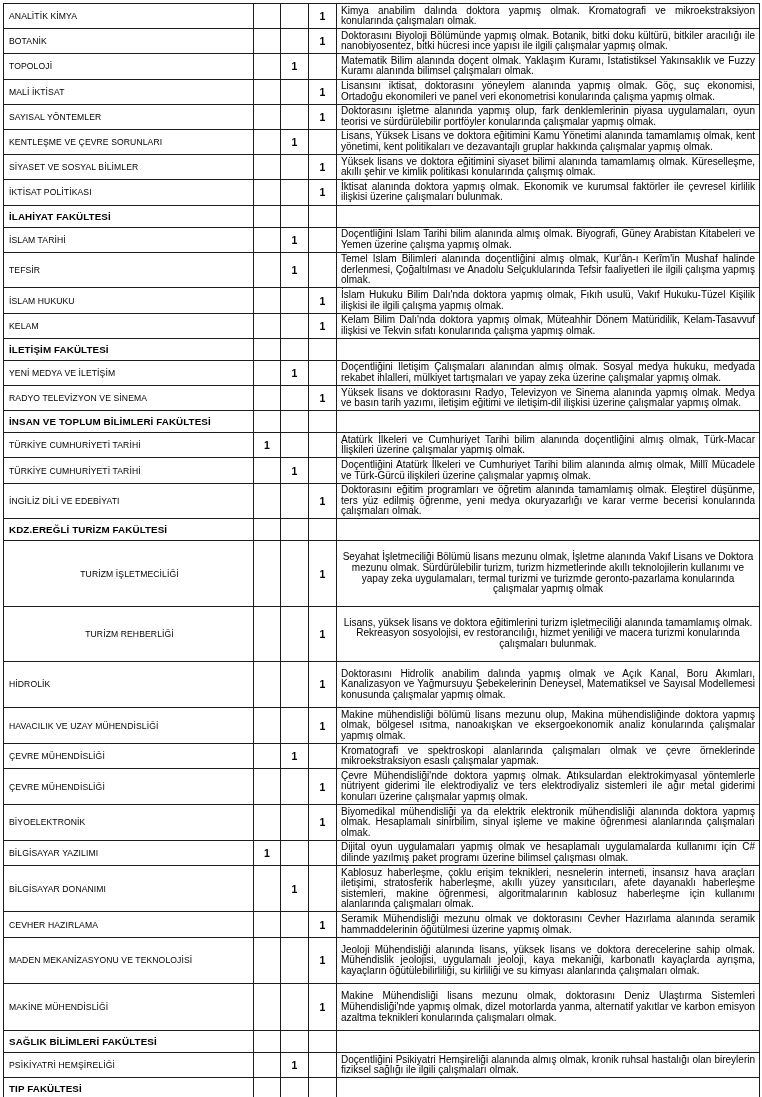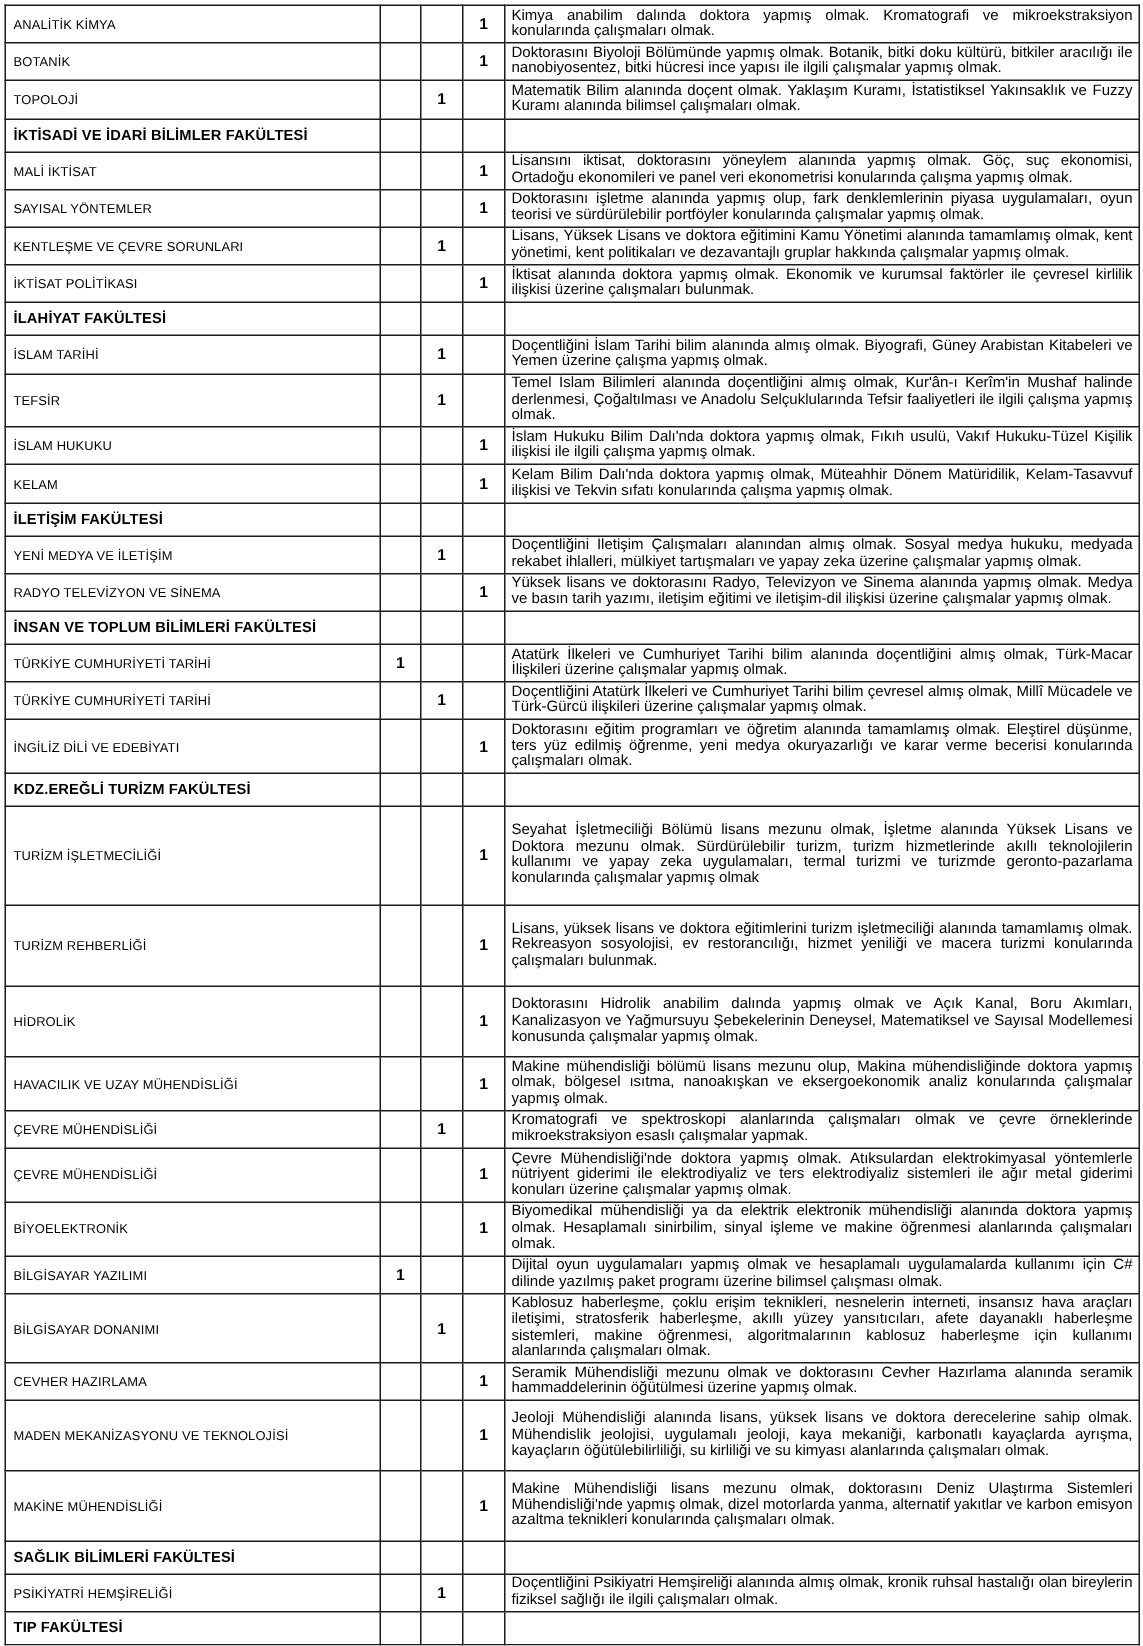--- a/index.html
+++ b/index.html
@@ -50,21 +50,21 @@
     text-align: center;
     padding: 1px;
   }
   td.desc {
     font-size: 10px;
     line-height: 10.6px;
     text-align: justify;
     padding: 1.5px 4px 1.5px 4px;
   }
   tr.roomy td { padding-top: 7px; padding-bottom: 7px; }
-  tr.tall  td { padding-top: 11px; padding-bottom: 11px; }
+  tr.tall  td { padding-top: 11px; padding-bottom: 11px; text-align: center; }
 </style>
 </head>
 <body>
 
 <div class="page">
   <table class="postings">
     <colgroup>
       <col class="c-name">
       <col class="c-n1">
       <col class="c-n2">
@@ -86,27 +86,20 @@
           <td class="num">1</td>
           <td class="desc">Doktorasını Biyoloji Bölümünde yapmış olmak. Botanik, bitki doku kültürü, bitkiler aracılığı ile nanobiyosentez, bitki hücresi ince yapısı ile ilgili çalışmalar yapmış olmak.</td>
         </tr>
         <tr>
           <td class="name">TOPOLOJİ</td>
           <td class="num"></td>
           <td class="num">1</td>
           <td class="num"></td>
           <td class="desc">Matematik Bilim alanında doçent olmak. Yaklaşım Kuramı, İstatistiksel Yakınsaklık ve Fuzzy Kuramı alanında bilimsel çalışmaları olmak.</td>
         </tr>
-        <tr class="section">
-          <td class="name">İKTİSADİ VE İDARİ BİLİMLER FAKÜLTESİ</td>
-          <td class="num"></td>
-          <td class="num"></td>
-          <td class="num"></td>
-          <td class="desc"></td>
-        </tr>
         <tr>
           <td class="name">MALİ İKTİSAT</td>
           <td class="num"></td>
           <td class="num"></td>
           <td class="num">1</td>
           <td class="desc">Lisansını iktisat, doktorasını yöneylem alanında yapmış olmak. Göç, suç ekonomisi, Ortadoğu ekonomileri ve panel veri ekonometrisi konularında çalışma yapmış olmak.</td>
         </tr>
         <tr>
           <td class="name">SAYISAL YÖNTEMLER</td>
           <td class="num"></td>
@@ -115,20 +108,27 @@
           <td class="desc">Doktorasını işletme alanında yapmış olup, fark denklemlerinin piyasa uygulamaları, oyun teorisi ve sürdürülebilir portföyler konularında çalışmalar yapmış olmak.</td>
         </tr>
         <tr>
           <td class="name">KENTLEŞME VE ÇEVRE SORUNLARI</td>
           <td class="num"></td>
           <td class="num">1</td>
           <td class="num"></td>
           <td class="desc">Lisans, Yüksek Lisans ve doktora eğitimini Kamu Yönetimi alanında tamamlamış olmak, kent yönetimi, kent politikaları ve dezavantajlı gruplar hakkında çalışmalar yapmış olmak.</td>
         </tr>
         <tr>
+          <td class="name">SİYASET VE SOSYAL BİLİMLER</td>
+          <td class="num"></td>
+          <td class="num"></td>
+          <td class="num">1</td>
+          <td class="desc">Yüksek lisans ve doktora eğitimini siyaset bilimi alanında tamamlamış olmak. Küreselleşme, akıllı şehir ve kimlik politikası konularında çalışmış olmak.</td>
+        </tr>
+        <tr>
           <td class="name">İKTİSAT POLİTİKASI</td>
           <td class="num"></td>
           <td class="num"></td>
           <td class="num">1</td>
           <td class="desc">İktisat alanında doktora yapmış olmak. Ekonomik ve kurumsal faktörler ile çevresel kirlilik ilişkisi üzerine çalışmaları bulunmak.</td>
         </tr>
         <tr class="section">
           <td class="name">İLAHİYAT FAKÜLTESİ</td>
           <td class="num"></td>
           <td class="num"></td>
@@ -196,42 +196,42 @@
           <td class="num">1</td>
           <td class="num"></td>
           <td class="num"></td>
           <td class="desc">Atatürk İlkeleri ve Cumhuriyet Tarihi bilim alanında doçentliğini almış olmak, Türk-Macar İlişkileri üzerine çalışmalar yapmış olmak.</td>
         </tr>
         <tr>
           <td class="name">TÜRKİYE CUMHURİYETİ TARİHİ</td>
           <td class="num"></td>
           <td class="num">1</td>
           <td class="num"></td>
-          <td class="desc">Doçentliğini Atatürk İlkeleri ve Cumhuriyet Tarihi bilim çevresel almış olmak, Millî Mücadele ve Türk-Gürcü ilişkileri üzerine çalışmalar yapmış olmak.</td>
+          <td class="desc">Doçentliğini Atatürk İlkeleri ve Cumhuriyet Tarihi bilim alanında almış olmak, Millî Mücadele ve Türk-Gürcü ilişkileri üzerine çalışmalar yapmış olmak.</td>
         </tr>
         <tr>
           <td class="name">İNGİLİZ DİLİ VE EDEBİYATI</td>
           <td class="num"></td>
           <td class="num"></td>
           <td class="num">1</td>
           <td class="desc">Doktorasını eğitim programları ve öğretim alanında tamamlamış olmak. Eleştirel düşünme, ters yüz edilmiş öğrenme, yeni medya okuryazarlığı ve karar verme becerisi konularında çalışmaları olmak.</td>
         </tr>
         <tr class="section">
           <td class="name">KDZ.EREĞLİ TURİZM FAKÜLTESİ</td>
           <td class="num"></td>
           <td class="num"></td>
           <td class="num"></td>
           <td class="desc"></td>
         </tr>
         <tr class="tall">
           <td class="name">TURİZM İŞLETMECİLİĞİ</td>
           <td class="num"></td>
           <td class="num"></td>
           <td class="num">1</td>
-          <td class="desc">Seyahat İşletmeciliği Bölümü lisans mezunu olmak, İşletme alanında Yüksek Lisans ve Doktora mezunu olmak. Sürdürülebilir turizm, turizm hizmetlerinde akıllı teknolojilerin kullanımı ve yapay zeka uygulamaları, termal turizmi ve turizmde geronto-pazarlama konularında çalışmalar yapmış olmak</td>
+          <td class="desc">Seyahat İşletmeciliği Bölümü lisans mezunu olmak, İşletme alanında Vakıf Lisans ve Doktora mezunu olmak. Sürdürülebilir turizm, turizm hizmetlerinde akıllı teknolojilerin kullanımı ve yapay zeka uygulamaları, termal turizmi ve turizmde geronto-pazarlama konularında çalışmalar yapmış olmak</td>
         </tr>
         <tr class="tall">
           <td class="name">TURİZM REHBERLİĞİ</td>
           <td class="num"></td>
           <td class="num"></td>
           <td class="num">1</td>
           <td class="desc">Lisans, yüksek lisans ve doktora eğitimlerini turizm işletmeciliği alanında tamamlamış olmak. Rekreasyon sosyolojisi, ev restorancılığı, hizmet yeniliği ve macera turizmi konularında çalışmaları bulunmak.</td>
         </tr>
         <tr class="roomy">
           <td class="name">HİDROLİK</td>

